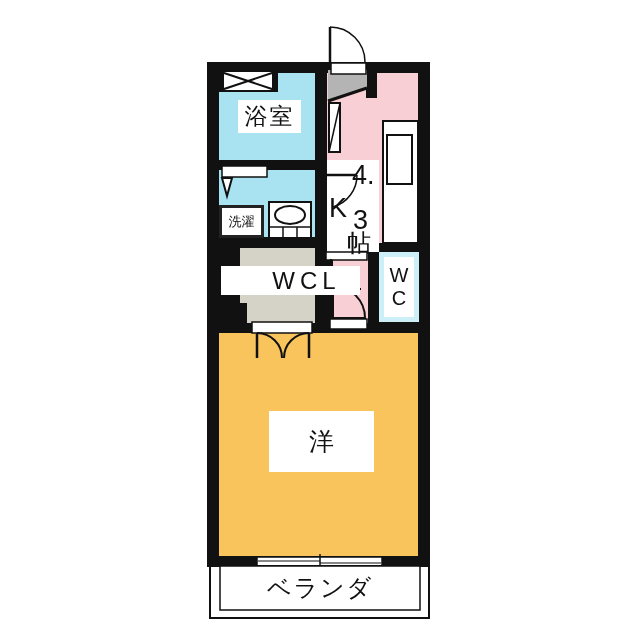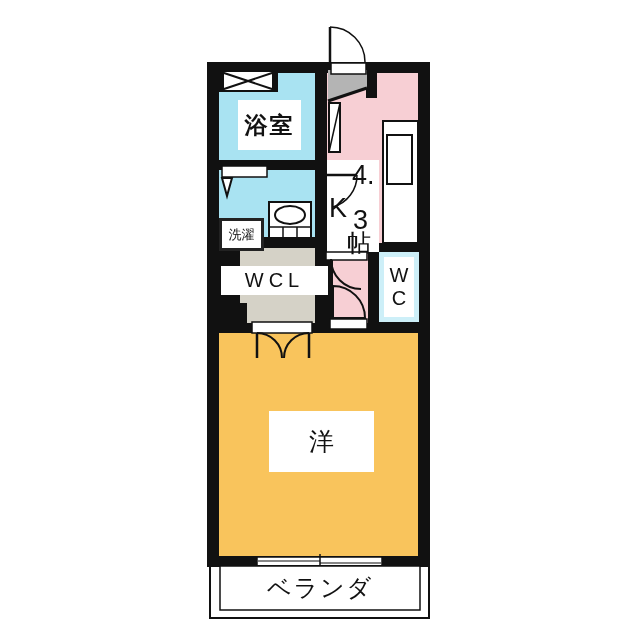--- a/index.html
+++ b/index.html
@@ -86,30 +86,30 @@
 
     <rect x="257" y="557" width="125" height="9" fill="#fff" stroke="#111" stroke-width="1.5"></rect>
     <line x1="258" y1="561" x2="320" y2="561" stroke="#111" stroke-width="1.2"></line>
     <line x1="320" y1="563" x2="381" y2="563" stroke="#111" stroke-width="1.2"></line>
     <line x1="320" y1="554" x2="320" y2="568" stroke="#111" stroke-width="1.5"></line>
 
     <rect x="210" y="566" width="219" height="52" fill="#fff" stroke="#111" stroke-width="2"></rect>
     <rect x="220" y="566" width="200" height="44" fill="#fff" stroke="#111" stroke-width="1.5"></rect>
   </svg>
 
-  <div class="lbl" style="left:238px;top:100px;width:63px;height:50px;font-size:23px;letter-spacing:2px;font-weight:bold;">浴室</div>
+  <div class="lbl" style="left:238px;top:100px;width:63px;height:33px;font-size:23px;letter-spacing:2px;">浴室</div>
 
-  <div class="lbl" style="left:219px;top:218px;width:45px;height:33px;font-size:13px;border:3px solid #222;box-sizing:border-box;">洗濯</div>
+  <div class="lbl" style="left:219px;top:205px;width:45px;height:33px;font-size:13px;border:3px solid #222;box-sizing:border-box;">洗濯</div>
 
   <span class="char" style="left:352px;top:162px;font-size:27px;">4.</span>
   <span class="char" style="left:329px;top:195px;font-size:27px;">K</span>
   <span class="char" style="left:353px;top:207px;font-size:27px;">3</span>
   <span class="char" style="left:347px;top:231px;font-size:24px;">帖</span>
 
-  <div class="lbl" style="left:221px;top:266px;width:107px;height:29px;font-size:20px;letter-spacing:5px;">WCL</div>
+  <div class="lbl" style="left:221px;top:266px;width:107px;height:29px;font-size:24px;letter-spacing:5px;padding-left:32px;">WCL</div>
 
   <div class="lbl col noBg" style="left:379px;top:252px;width:40px;height:70px;font-size:20px;line-height:23px;">
     <span>W</span>
     <span>C</span>
   </div>
 
   <div class="lbl col" style="left:269px;top:411px;width:105px;height:61px;font-size:25px;line-height:29px;">
     <span>洋</span>
   </div>
 

